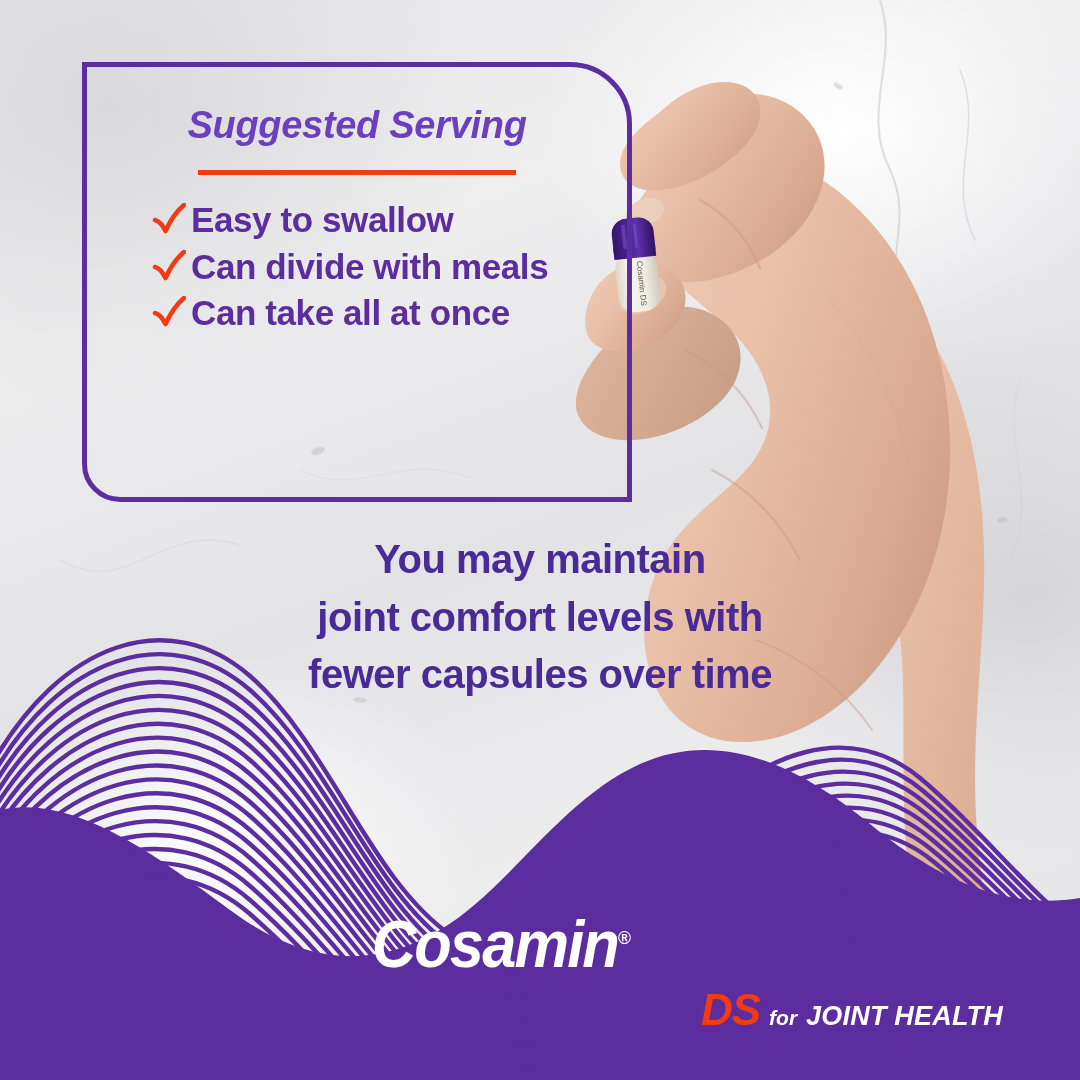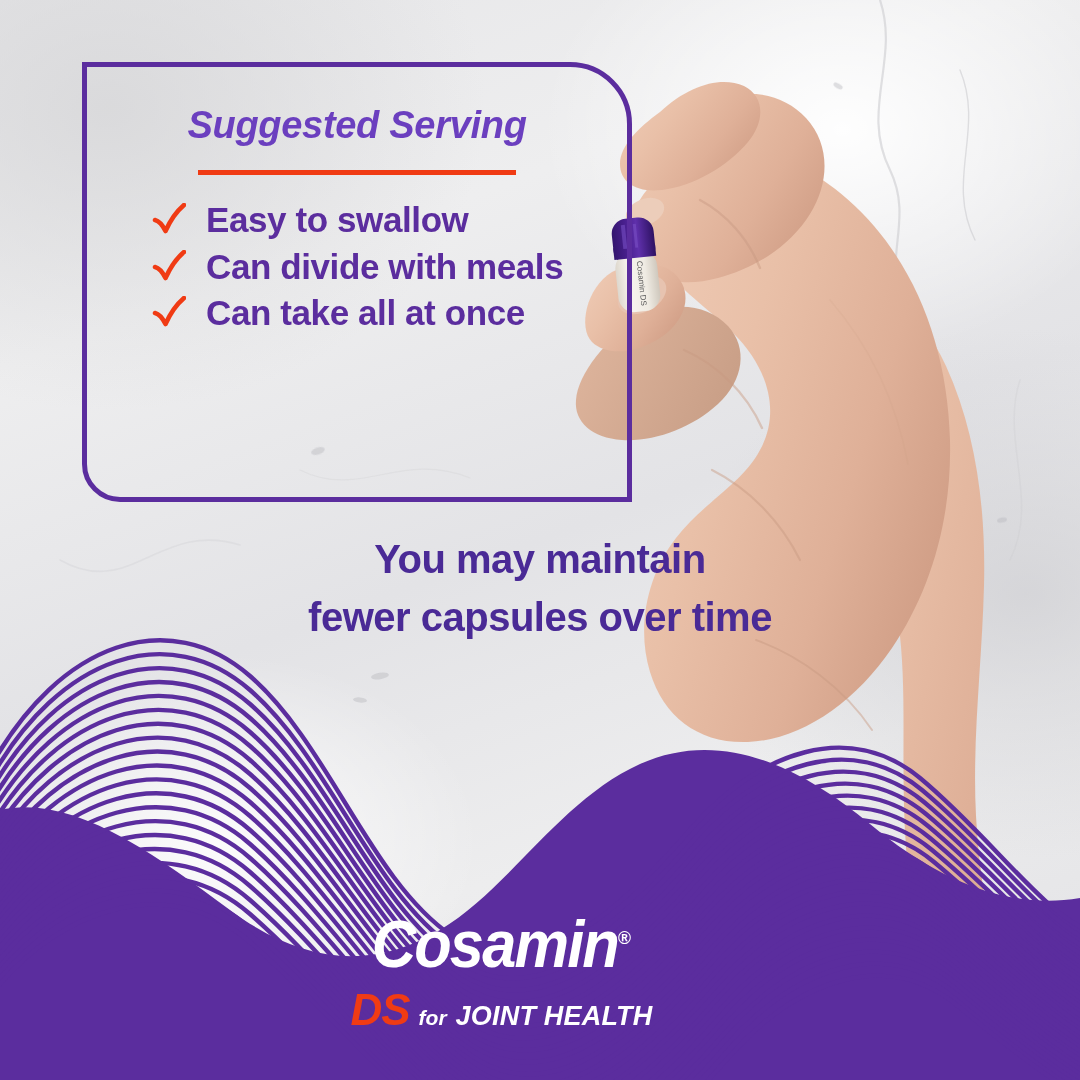--- a/index.html
+++ b/index.html
@@ -90,21 +90,21 @@
 
   .benefits {
     list-style: none;
     margin: 26px 0 0 0;
     padding: 0 0 0 42px;
     text-align: left;
   }
   .benefit {
     display: flex;
     align-items: center;
-    gap: 20px;
+    gap: 5px;
     margin-bottom: 8px;
     text-align: right;
   }
   .check-icon {
     flex: 0 0 auto;
     width: 34px;
     height: 34px;
     display: block;
   }
   .benefit-label {
@@ -162,21 +162,21 @@
   .logo-reg {
     font-size: 19px;
     vertical-align: super;
     font-style: normal;
     letter-spacing: 0;
   }
   .logo-sub {
     margin-top: 2px;
     display: flex;
     align-items: baseline;
-    justify-content: center;
+    justify-content: flex-end;
     gap: 9px;
   }
   .logo-ds {
     font-size: 44px;
     font-weight: bold;
     font-style: italic;
     color: #f03b14;
     letter-spacing: -1px;
   }
   .logo-for {
@@ -347,20 +347,21 @@
         <svg class="check-icon" viewBox="0 0 34 34">
           <path d="M3 17 C 7 18, 11 23, 13.5 28 C 18 18, 25 8, 32 2" fill="none" stroke="#f03b14" stroke-width="4.6" stroke-linecap="round" stroke-linejoin="round"></path>
         </svg>
         <span class="benefit-label">Can take all at once</span>
       </li>
     </ul>
   </div>
 
   <div class="tagline">
     <span class="tagline-line">You may maintain</span>
+    <span class="tagline-line">joint comfort levels with</span>
     <span class="tagline-line">fewer capsules over time</span>
   </div>
 
   <div class="wave-band">
     <svg viewBox="0 0 1080 500" width="1080" height="500" preserveAspectRatio="none">
 
       <path d="M0 230
                C 70 214, 150 270, 230 330
                C 300 382, 370 392, 440 350
                C 510 308, 560 220, 640 184

